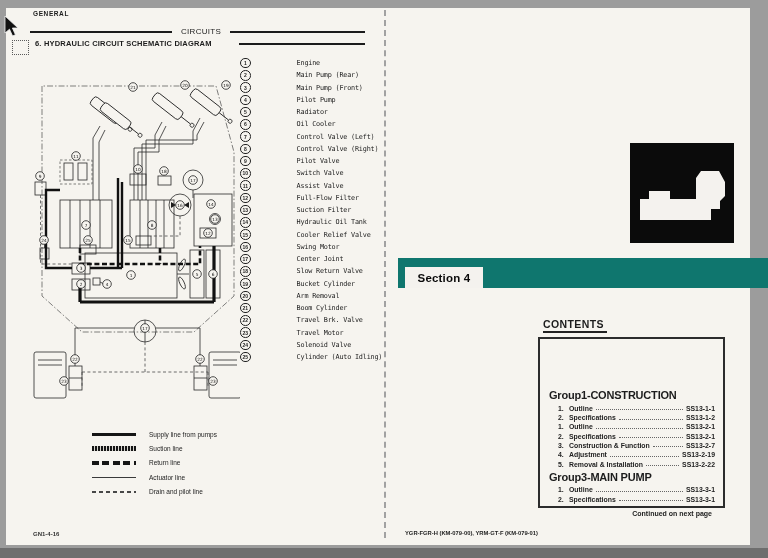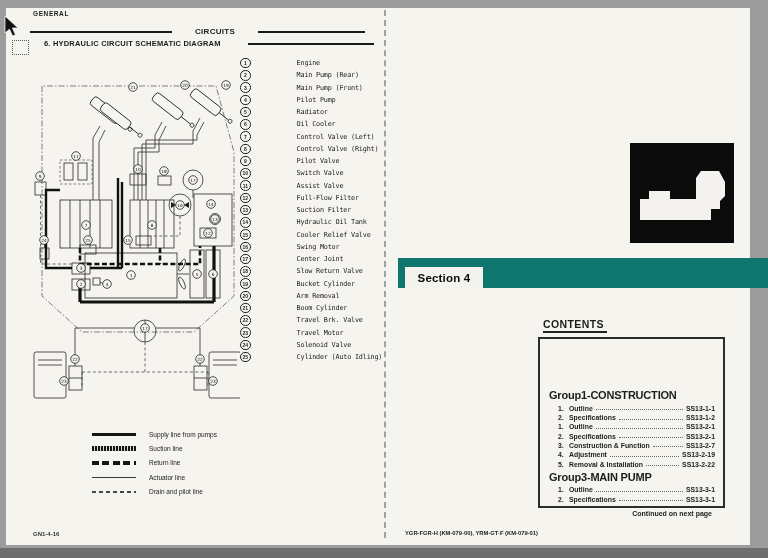--- a/index.html
+++ b/index.html
@@ -9,22 +9,22 @@
   #paper{left:6px;top:8px;width:744px;height:537px;background:#f6f4ef;}
   #bottom-strip{left:0;bottom:0;width:768px;height:10px;background:#6e6e6e;}
   #page-divider{left:384px;top:10px;height:528px;width:0;border-left:2px dashed #a2a2a2;}
 
   
   #kicker{left:33px;top:10px;font-size:6.5px;font-weight:bold;letter-spacing:.6px;}
   #band{left:30px;top:26px;width:335px;height:11px;display:flex;align-items:center;}
   .rule{height:2px;background:#1b1b1b;}
   #band .r1{width:142px;}
   #band .r2{flex:1;}
-  #band-title{margin:0 23px;font-size:8px;font-weight:bold;letter-spacing:.3px;}
-  #heading-row{left:44px;top:39px;width:330px;display:flex;align-items:center;gap:20px;}
+  #band-title{margin:0 9px;font-size:8px;font-weight:normal;letter-spacing:.3px;}
+  #heading-row{left:35px;top:39px;width:330px;display:flex;align-items:center;gap:20px;}
   #heading{font-size:7.5px;font-weight:bold;letter-spacing:.2px;white-space:nowrap;}
   #heading-row .rule{flex:1;margin-left:7px;}
 
   
   #parts{left:240px;top:57px;width:136px;}
   .part-row{display:flex;align-items:center;height:12.25px;}
   .pnum{width:8.6px;height:8.6px;border:0.9px solid #222;border-radius:50%;flex:0 0 auto;
         display:flex;align-items:center;justify-content:center;font-size:5px;font-weight:bold;margin-right:7px;}
   .plabel{font-family:"DejaVu Sans Mono",monospace;font-size:6.8px;letter-spacing:-.2px;white-space:nowrap;padding-left:39px;}
 

